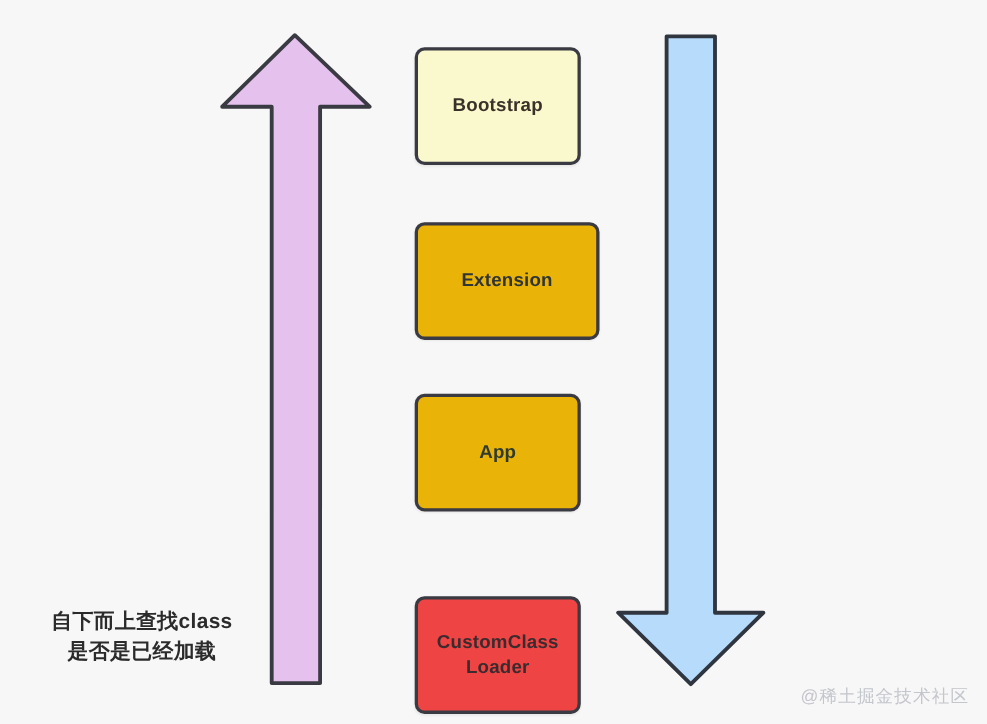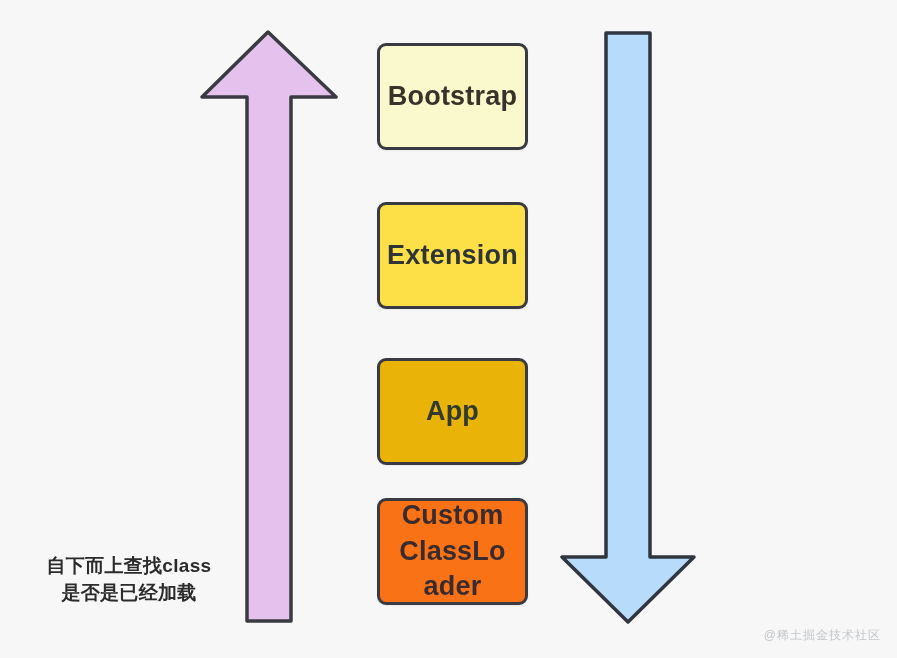--- a/index.html
+++ b/index.html
@@ -34,30 +34,30 @@
     position: absolute;
     box-sizing: border-box;
     border: 3px solid #3a3a42;
     border-radius: 9px;
     display: flex;
     align-items: center;
     justify-content: center;
     text-align: center;
     color: #3a3229;
     font-weight: bold;
-    font-size: 27px;
+    font-size: 17px;
     line-height: 1.32;
     letter-spacing: 0.2px;
     padding: 4px 12px;
     box-shadow: 0 1px 2px rgba(0,0,0,0.06);
   }
   .box-bootstrap { left: 377px; top: 43px;  width: 151px; height: 107px; background: #faf8cd; }
-  .box-extension { left: 377px; top: 202px; width: 151px; height: 107px; background: #fde047; color:#2f3536; }
+  .box-extension { left: 377px; top: 202px; width: 168px; height: 107px; background: #eab308; color:#2f3536; }
   .box-app       { left: 377px; top: 358px; width: 151px; height: 107px; background: #eab308; color:#2f3b2f; }
-  .box-custom    { left: 377px; top: 498px; width: 151px; height: 107px; background: #f97316; color:#3a2b2f; }
+  .box-custom    { left: 377px; top: 542px; width: 151px; height: 107px; background: #ef4444; color:#3a2b2f; }
   .box-custom .box-label { word-break: break-all; }
 
   
   .annotation {
     position: absolute;
     color: #2b2b2b;
     font-weight: bold;
     font-size: 19px;
     line-height: 1.42;
     letter-spacing: 0.3px;
@@ -75,21 +75,21 @@
     width: 210px;
     text-align: center;
   }
 
   
   .watermark {
     position: absolute;
     right: 16px;
     bottom: 14px;
     color: #c3c6cc;
-    font-size: 12px;
+    font-size: 16px;
     letter-spacing: 1px;
     font-weight: normal;
   }
 </style>
 </head>
 <body>
 
 <div id="canvas">
 
   <svg class="arrow-layer" viewBox="0 0 897 658" width="897" height="658">

